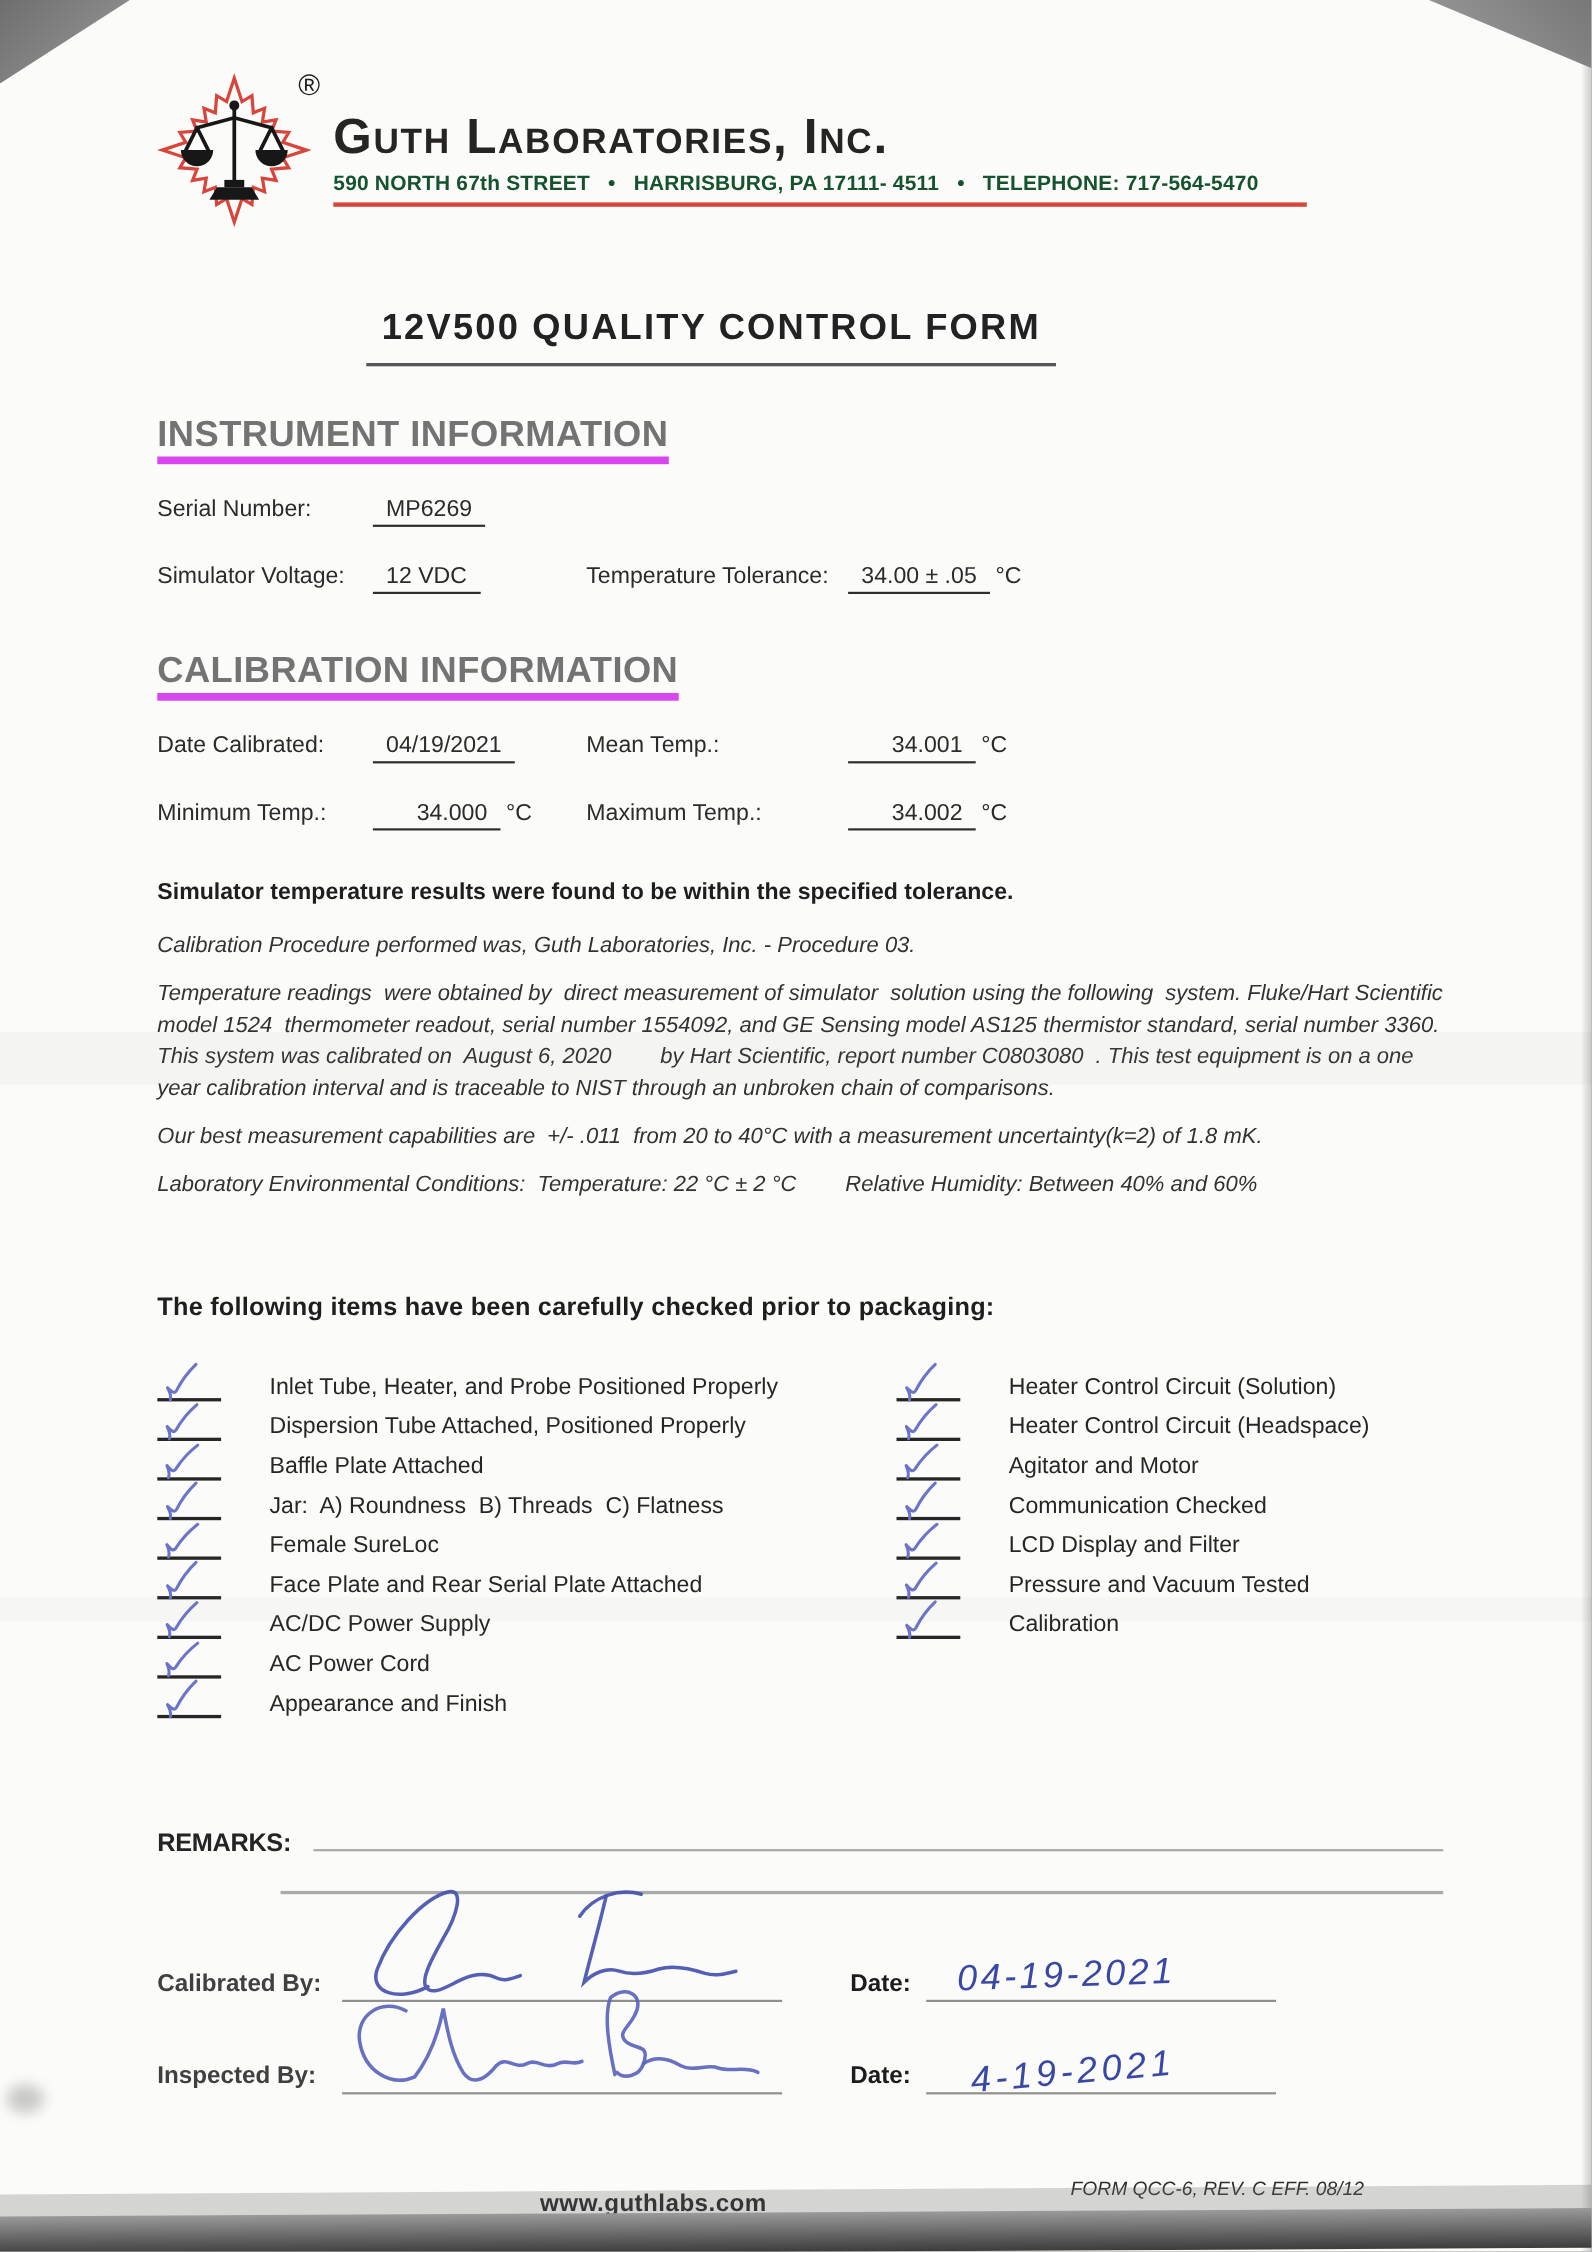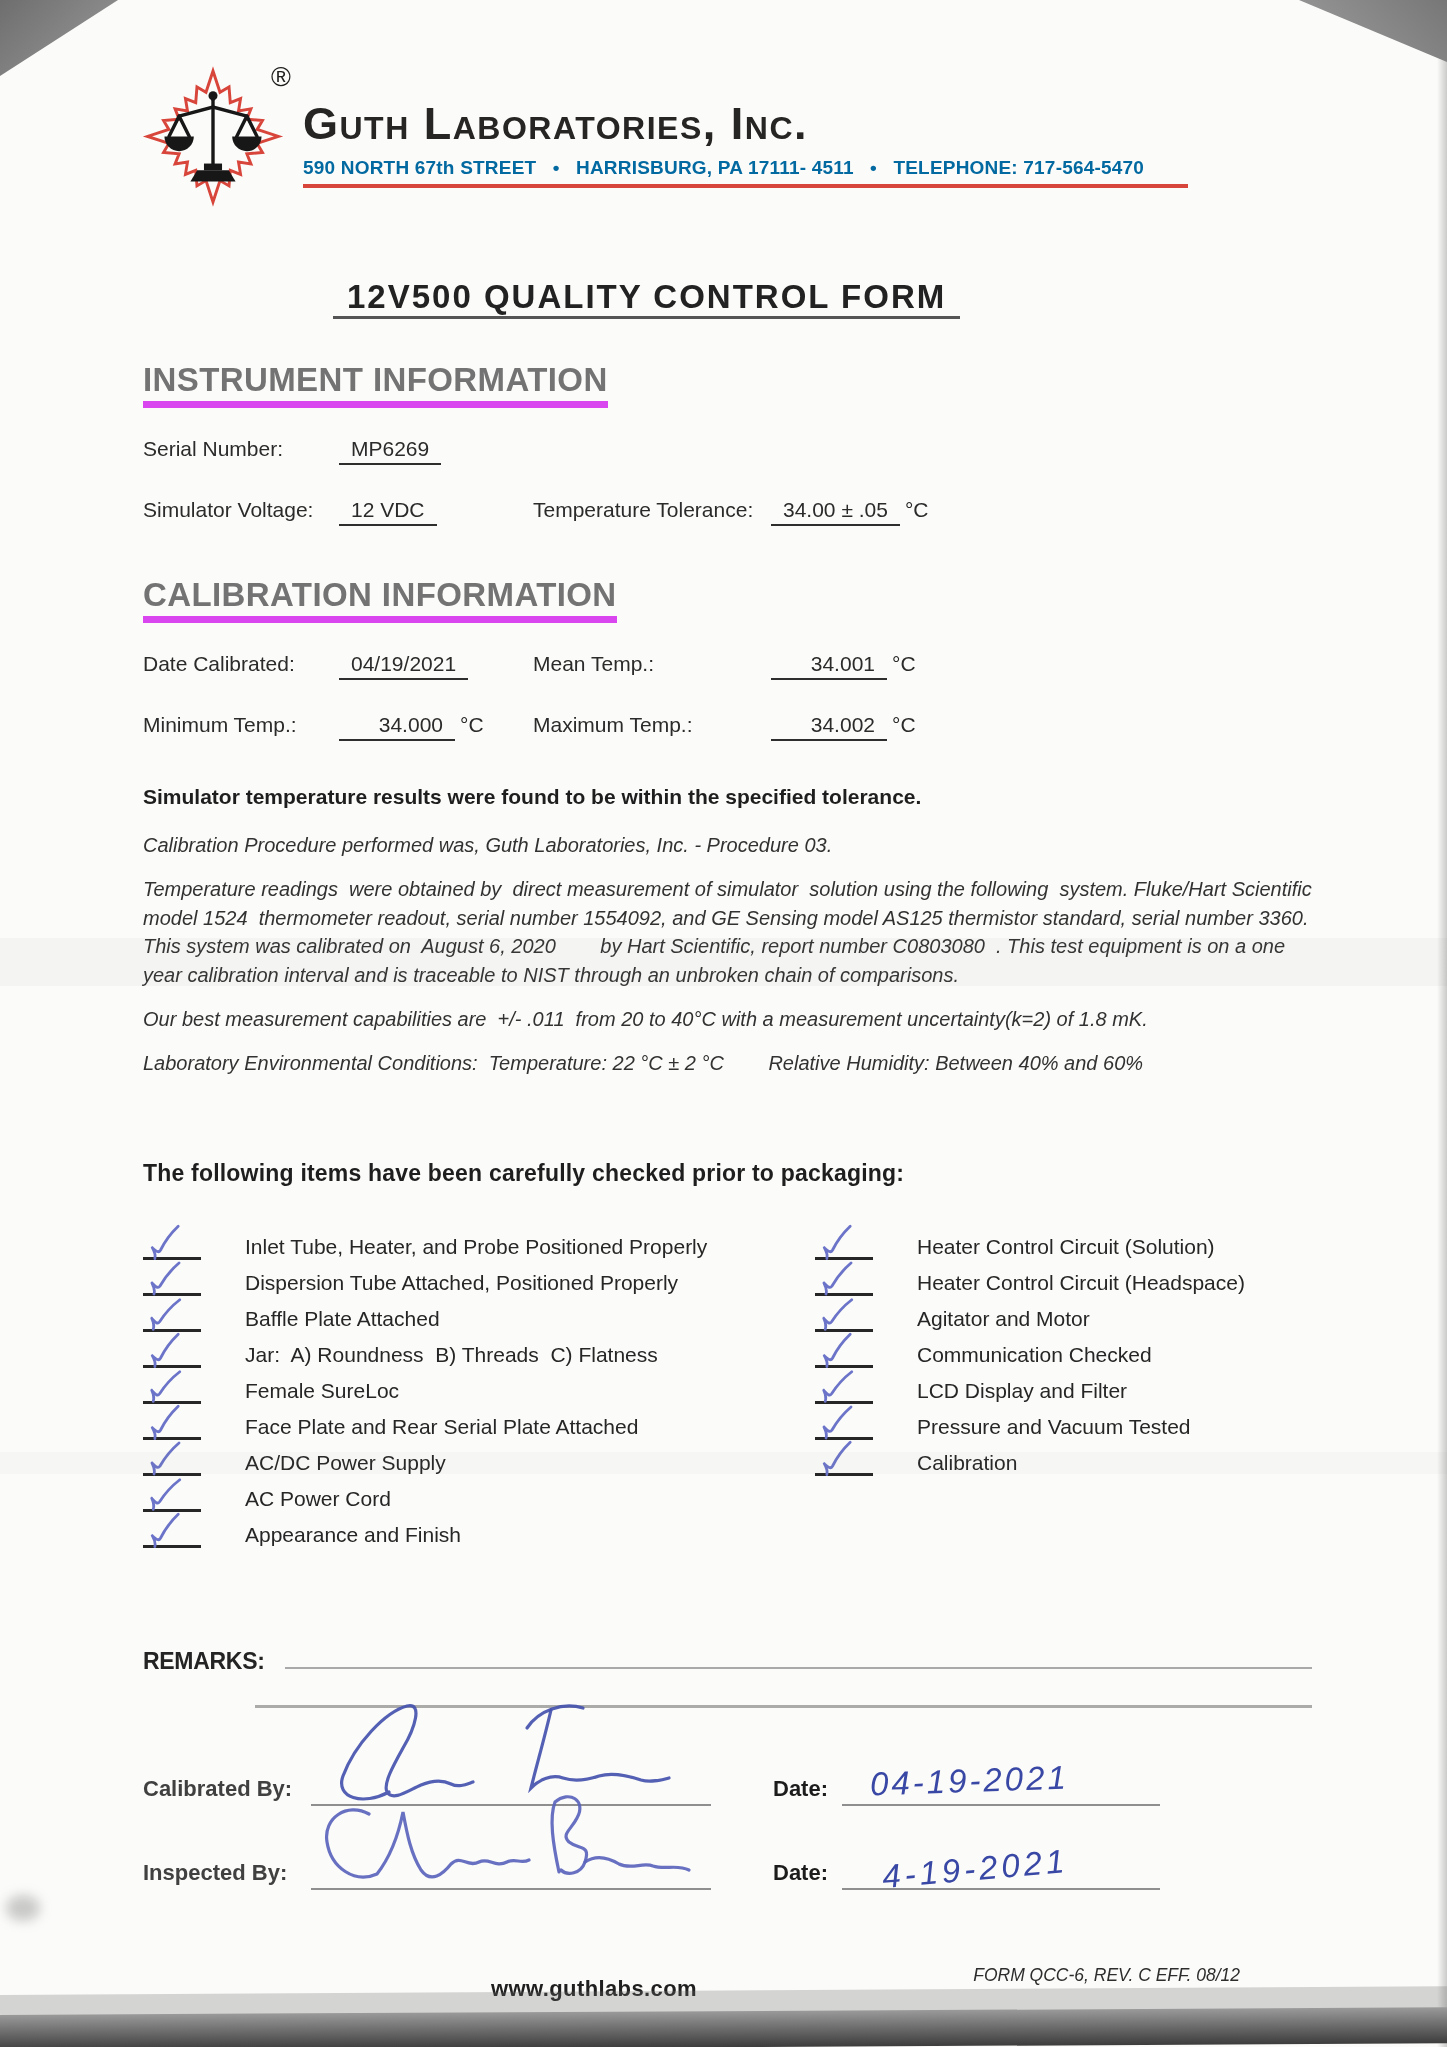--- a/index.html
+++ b/index.html
@@ -30,27 +30,27 @@
   .logo-wrap{position:relative;width:150px;height:178px;margin-top:8px;flex:none;}
   .logo-wrap svg{overflow:visible;}
   .regmark{position:absolute;top:-2px;right:2px;font-size:27px;color:#1d1d1d;}
   .burst{fill:none;stroke:#d8453a;stroke-width:2.6;stroke-linejoin:miter;}
   .scales{stroke:#171717;stroke-width:3;fill:none;stroke-linecap:round;}
   .scales-fill{fill:#171717;stroke:none;}
   .company{margin-left:10px;margin-top:44px;}
   .company-name{font-variant:small-caps;font-variant-caps:small-caps;font-weight:bold;
                 font-size:45px;letter-spacing:1.5px;color:#262524;line-height:1.05;
                 font-family:"Liberation Sans","DejaVu Sans",sans-serif;}
-  .company-addr{font-weight:bold;font-size:19px;letter-spacing:.2px;color:#0369a1;
+  .company-addr{font-weight:bold;font-size:19px;letter-spacing:.2px;color:#14532d;
                 margin-top:10px;white-space:pre-wrap;}
   .redline{height:4px;background:#d8453a;width:885px;margin-top:5px;}
 
   
   .form-title{width:fit-content;margin:36px auto 0 190px;font-weight:bold;font-size:33px;
-              letter-spacing:2px;color:#222;border-bottom:3px solid #555;padding:0 14px 0 14px;}
+              letter-spacing:2px;color:#222;border-bottom:3px solid #555;padding:0 14px 14px 14px;}
   .sec-head{width:fit-content;font-weight:bold;font-size:33px;letter-spacing:.4px;color:#737373;
             border-bottom:7px solid #d946ef;padding-bottom:2px;}
   .sec-head.first{margin-top:42px;}
   .sec-head.second{margin-top:46px;}
 
   
   .inforow{position:relative;display:flex;align-items:baseline;font-size:21px;margin-top:29px;height:32px;}
   .lbl{width:196px;flex:none;}
   .uv{border-bottom:2px solid #2e2e2e;padding:0 12px 2px 12px;white-space:nowrap;}
   .uv.num{min-width:92px;text-align:right;}

